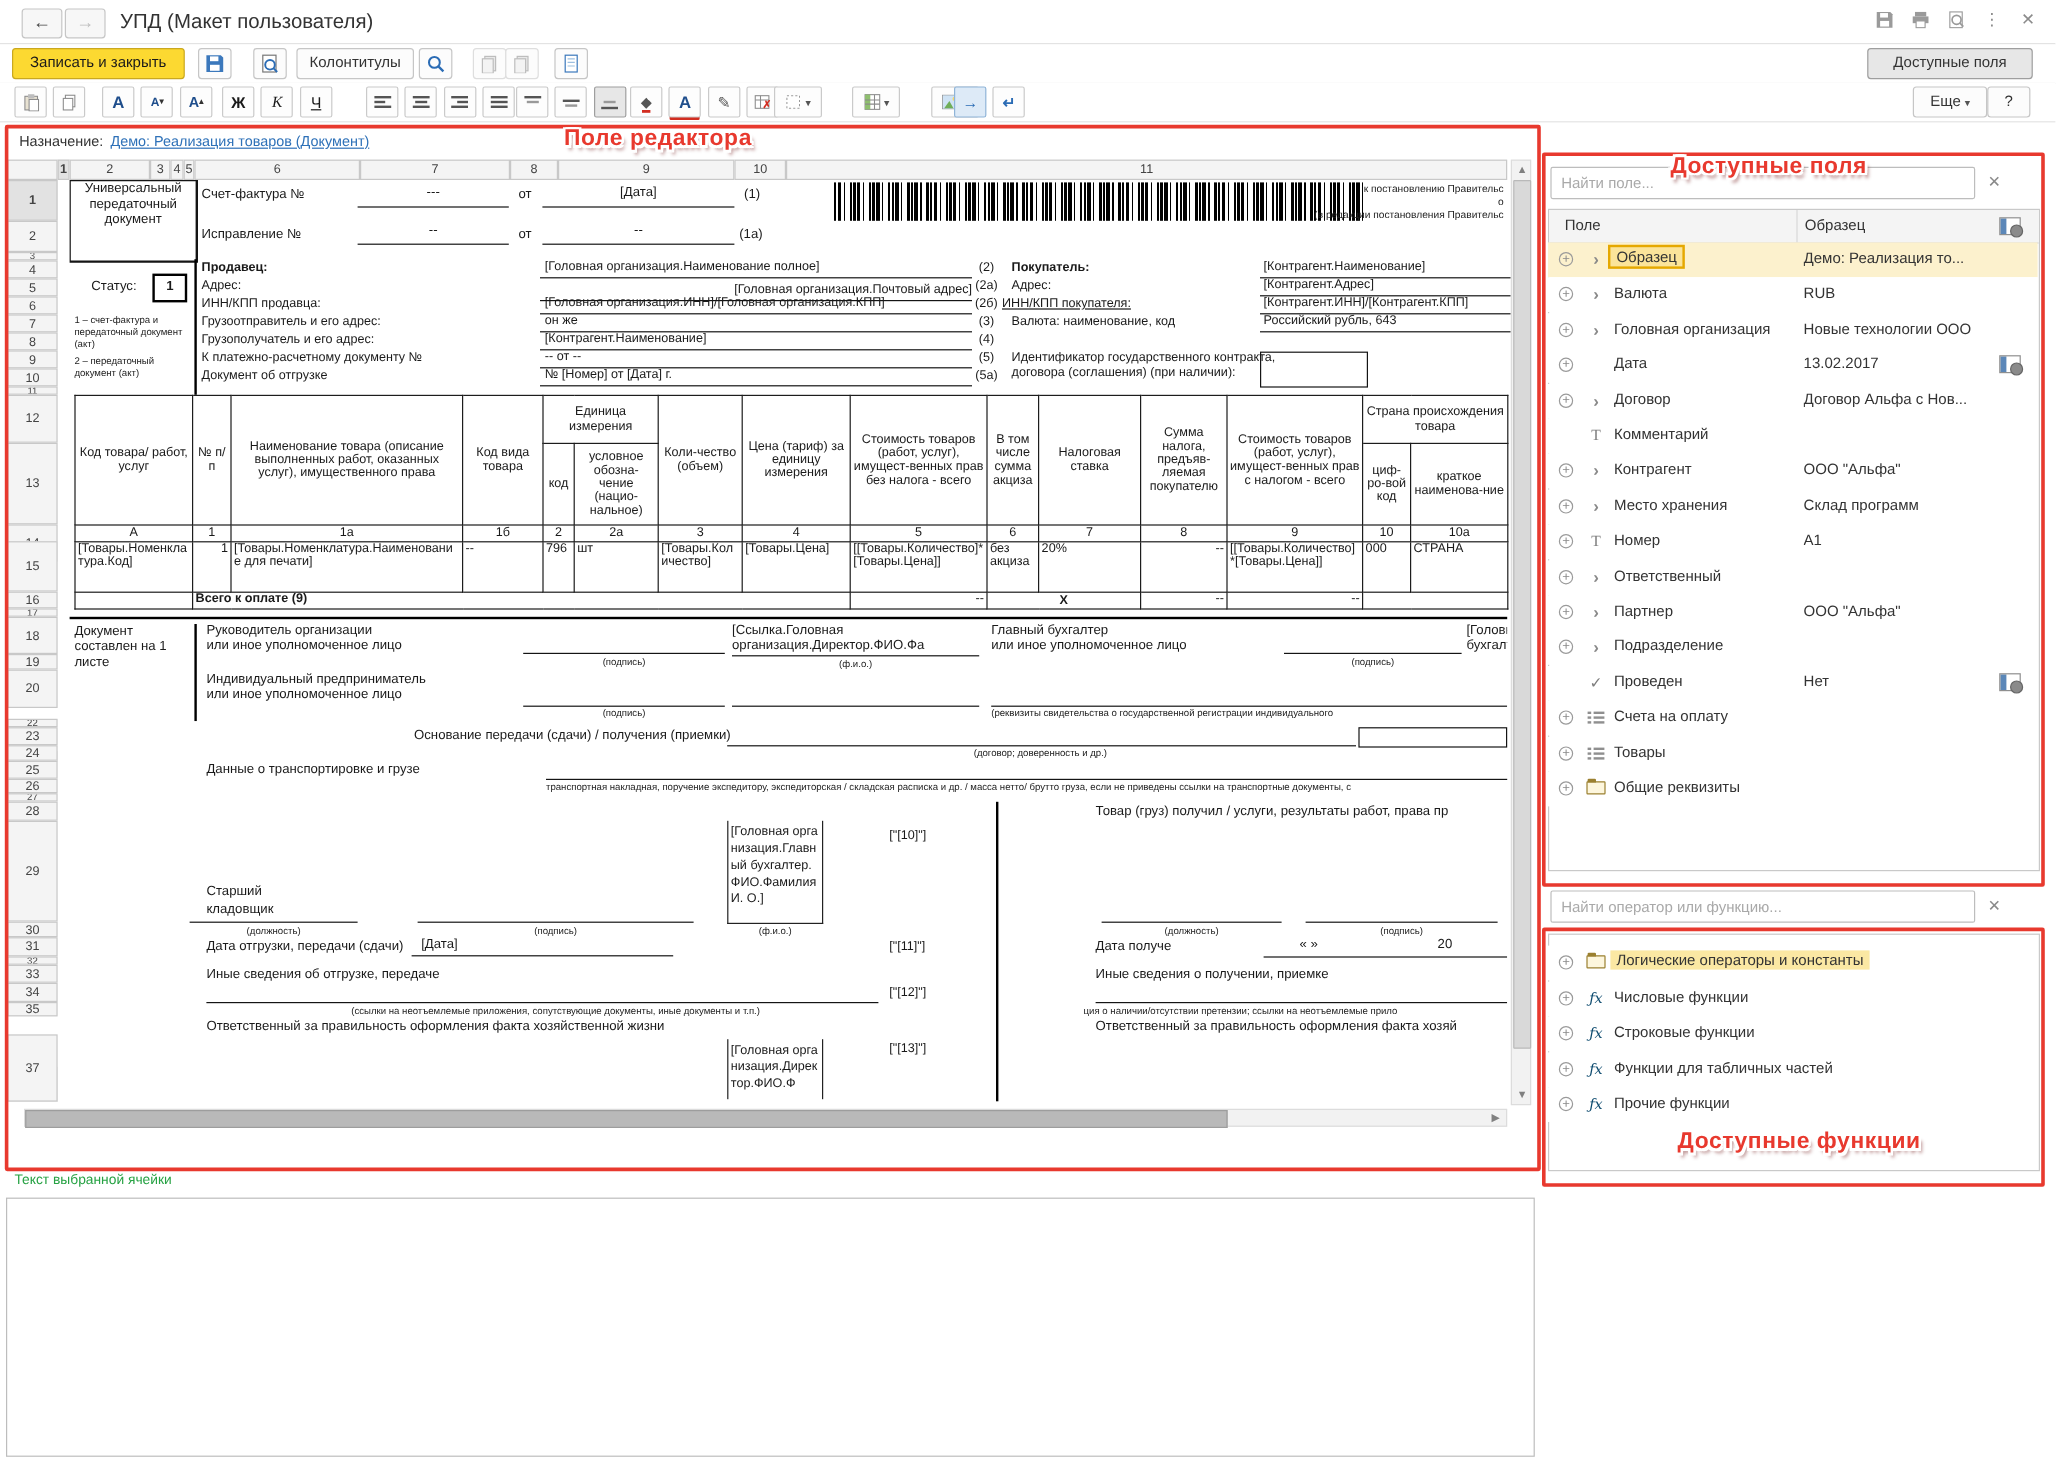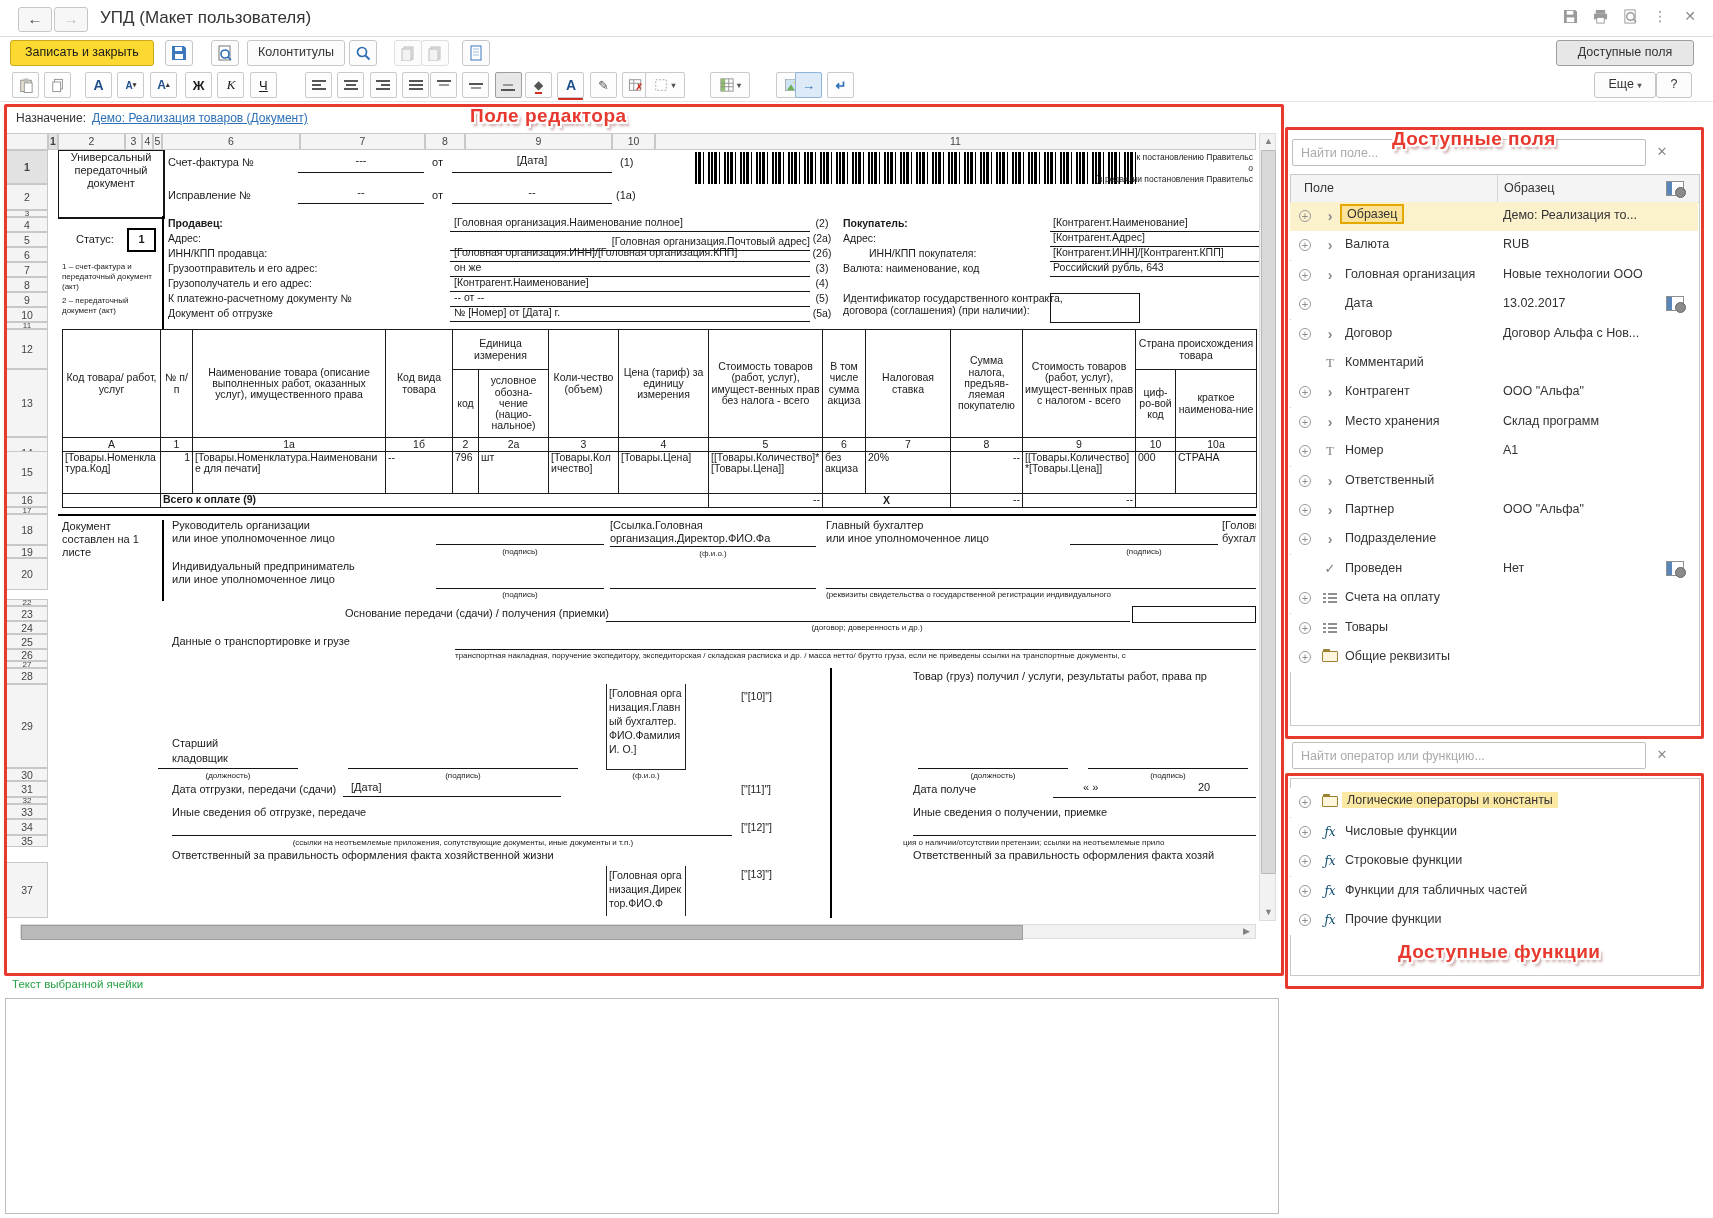--- a/index.html
+++ b/index.html
@@ -546,21 +546,21 @@
     <div class="abs t" style="left: 168px; top: 292px; width: 280px;">К платежно-расчетному документу №</div>
     <div class="abs t ul nw" style="left: 450px; top: 291px; width: 356px; height: 15px; padding-left: 4px;">-- от --</div>
     <div class="abs t c" style="left: 806px; top: 292px; width: 32px;">(5)</div>
     <div class="abs t" style="left: 168px; top: 307px; width: 280px;">Документ об отгрузке</div>
     <div class="abs t ul nw" style="left: 450px; top: 306px; width: 356px; height: 15px; padding-left: 4px;">№ [Номер] от [Дата] г.</div>
     <div class="abs t c" style="left: 806px; top: 307px; width: 32px;">(5а)</div>
     <div class="abs t b" style="left: 843px; top: 217px; width: 206px;">Покупатель:</div>
     <div class="abs t ul nw" style="left: 1050px; top: 216px; width: 206px; height: 15px; padding-left: 3px;">[Контрагент.Наименование]</div>
     <div class="abs t" style="left: 843px; top: 232px; width: 206px;">Адрес:</div>
     <div class="abs t ul nw" style="left: 1050px; top: 231px; width: 206px; height: 15px; padding-left: 3px;">[Контрагент.Адрес]</div>
-    <div class="abs t" style="left: 869px; top: 247px; width: 206px;">ИНН/КПП покупателя:</div>
+    <div class="abs t" style="left: 835px; top: 247px; width: 206px; text-decoration: underline;">ИНН/КПП покупателя:</div>
     <div class="abs t ul nw" style="left: 1050px; top: 246px; width: 206px; height: 15px; padding-left: 3px;">[Контрагент.ИНН]/[Контрагент.КПП]</div>
     <div class="abs t" style="left: 843px; top: 262px; width: 206px;">Валюта: наименование, код</div>
     <div class="abs t ul nw" style="left: 1050px; top: 261px; width: 206px; height: 15px; padding-left: 3px;">Российский рубль, 643</div>
   </div>
 
 <div class="vscroll"></div>
 <div class="scrar" style="left:1264px;top:137px">▲</div>
 <div class="vthumb"></div>
 <div class="scrar" style="left:1264px;top:908px">▼</div>
 <div class="hscroll"></div>

